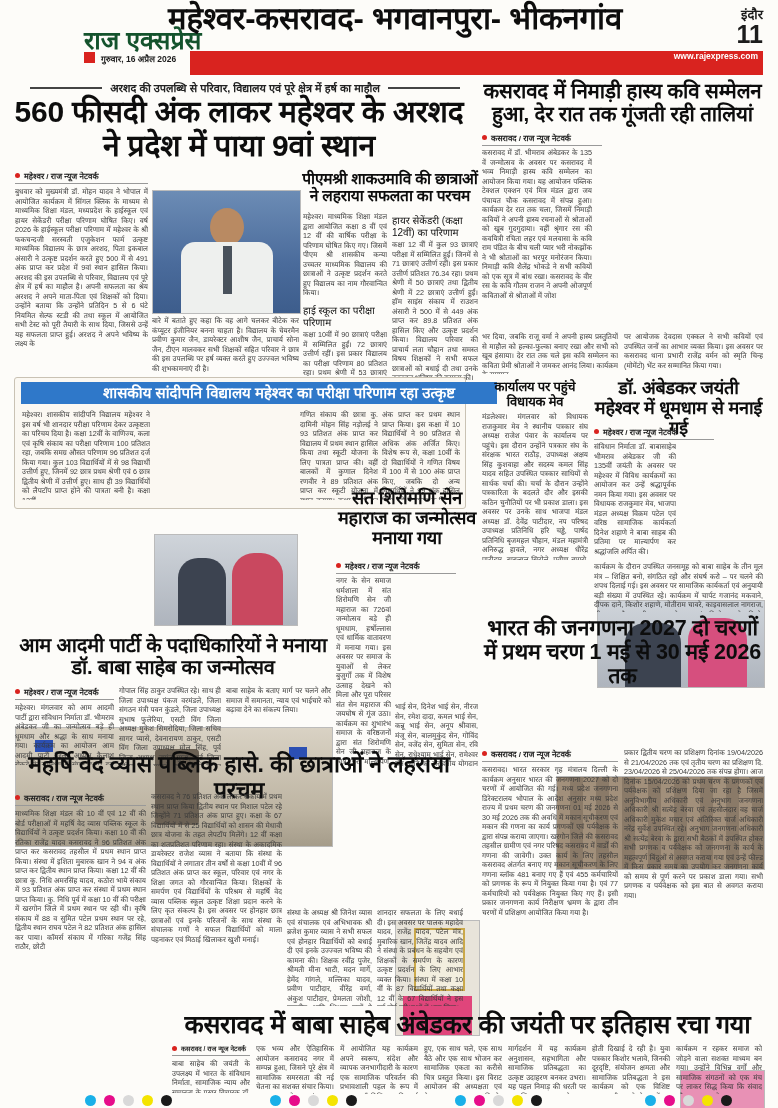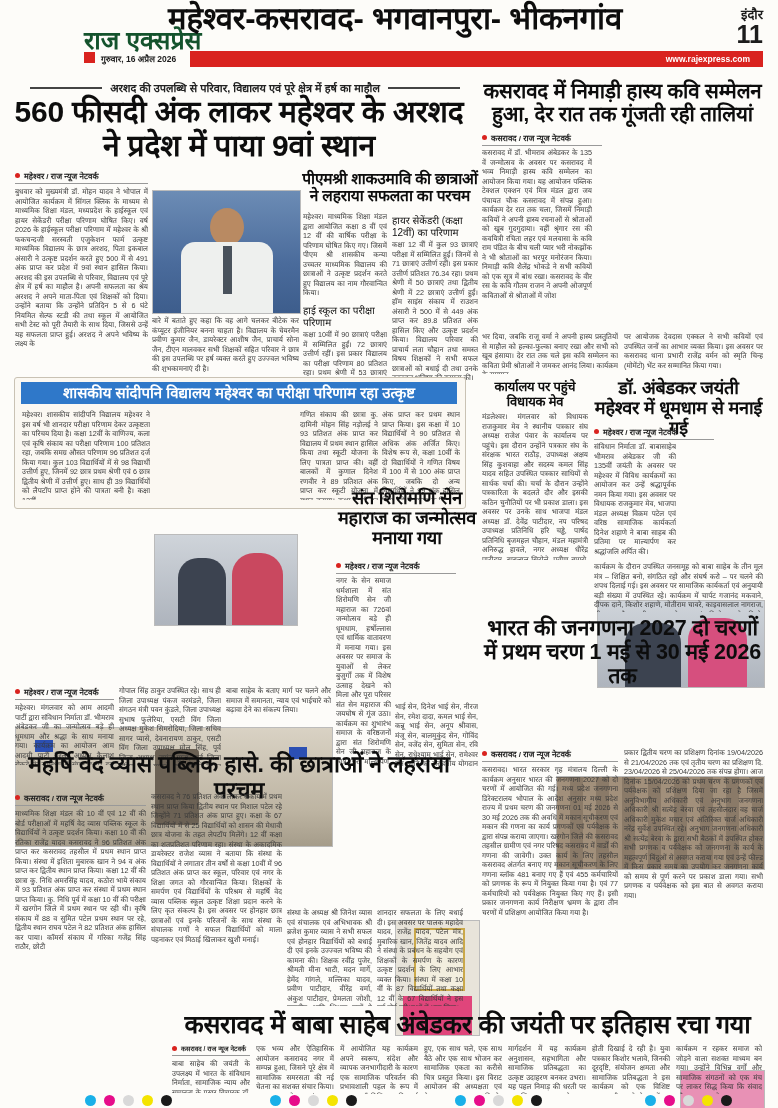--- a/index.html
+++ b/index.html
@@ -45,21 +45,21 @@
 <div id="page">
 
   <div class="abs" style="left:84px;top:22px;width:220px;font-size:25px;font-weight:800;color:#14532d;">राज एक्सप्रेस</div>
   <div class="abs hl" style="left:140px;top:2px;width:510px;font-size:31px;">महेश्वर-कसरावद- भगवानपुरा- भीकनगांव</div>
   <div class="abs" style="left:690px;top:5px;width:73px;text-align:right;">
     <div style="font-size:13px;font-weight:700;">इंदौर</div>
     <div style="font-size:25px;font-weight:800;line-height:.9;">11</div>
   </div>
   <div class="abs" style="left:84px;top:52px;width:11px;height:11px;background:#d9231f;"></div>
   <div class="abs" style="left:101px;top:53px;font-size:8.5px;font-weight:700;">गुरुवार, 16 अप्रैल 2026</div>
-  <div class="abs" style="left:190px;top:51px;width:573px;height:16px;background:#d9231f;display:flex;align-items:center;justify-content:flex-end;padding-right:13px;box-sizing:border-box;">
+  <div class="abs" style="left:190px;top:51px;width:573px;height:24px;background:#d9231f;display:flex;align-items:flex-start;justify-content:flex-end;padding-right:5px;box-sizing:border-box;">
     <span style="font-size:8.5px;font-weight:700;color:#fff;">www.rajexpress.com</span>
   </div>
 
   <div class="abs kicker" style="left:30px;top:80px;width:430px;">
     <span class="line"></span>
     <span>अरशद की उपलब्धि से परिवार, विद्यालय एवं पूरे क्षेत्र में हर्ष का माहौल</span>
     <span class="line"></span>
   </div>
   <div class="abs hl" style="left:12px;top:95px;width:454px;font-size:30px;">560 फीसदी अंक लाकर महेश्वर के अरशद ने प्रदेश में पाया 9वां स्थान</div>
 
@@ -83,34 +83,35 @@
     <div class="body" style="height:90px;">महेश्वर। माध्यमिक शिक्षा मंडल द्वारा आयोजित कक्षा 8 वीं एवं 12 वीं की वार्षिक परीक्षा के परिणाम घोषित किए गए। जिसमें पीएम श्री शासकीय कन्या उच्चतर माध्यमिक विद्यालय की छात्राओं ने उत्कृष्ट प्रदर्शन करते हुए विद्यालय का नाम गौरवान्वित किया।</div>
     <div class="subhead">हाई स्कूल का परीक्षा परिणाम</div>
     <div class="body" style="height:52px;">कक्षा 10वीं में 90 छात्राएं परीक्षा में सम्मिलित हुईं। 72 छात्राएं उत्तीर्ण रहीं। इस प्रकार विद्यालय का परीक्षा परिणाम 80 प्रतिशत रहा। प्रथम श्रेणी में 53 छात्राएं तथा द्वितीय श्रेणी में 19 छात्राएं उत्तीर्ण हुईं। इस परीक्षा में कुमारी सुमेरा अख्तर ने उत्कृष्ट प्रदर्शन करते हुए 500 में से 483 अंक प्राप्त कर 96.6 प्रतिशत के साथ विद्यालय में प्रथम स्थान प्राप्त किया।</div>
   </div>
   <div class="abs" style="left:392px;top:212px;width:86px;height:160px;">
     <div class="subhead">हायर सेकेंडरी (कक्षा 12वीं) का परिणाम</div>
     <div class="body" style="height:140px;">कक्षा 12 वीं में कुल 93 छात्राएं परीक्षा में सम्मिलित हुईं। जिनमें से 71 छात्राएं उत्तीर्ण रहीं। इस प्रकार उत्तीर्ण प्रतिशत 76.34 रहा। प्रथम श्रेणी में 50 छात्राएं तथा द्वितीय श्रेणी में 22 छात्राएं उत्तीर्ण हुईं। हॉम साइंस संकाय में राउशन अंसारी ने 500 में से 449 अंक प्राप्त कर 89.8 प्रतिशत अंक हासिल किए और उत्कृष्ट प्रदर्शन किया। विद्यालय परिवार की प्राचार्य लता चौहान तथा समस्त विषय शिक्षकों ने सभी सफल छात्राओं को बधाई दी तथा उनके उज्ज्वल भविष्य की कामना की।</div>
   </div>
 
   <div class="abs box" style="left:14px;top:377px;width:450px;height:130px;"></div>
-  <div class="abs bluebar" style="left:21px;top:382px;width:436px;height:22px;font-size:15px;line-height:22px;">शासकीय सांदीपनि विद्यालय महेश्वर का परीक्षा परिणाम रहा उत्कृष्ट</div>
+  <div class="abs bluebar" style="left:21px;top:382px;width:436px;height:22px;font-size:15px;line-height:22px;padding-left:40px;">शासकीय सांदीपनि विद्यालय महेश्वर का परीक्षा परिणाम रहा उत्कृष्ट</div>
   <div class="abs body" style="left:22px;top:410px;width:128px;height:90px;">महेश्वर। शासकीय सांदीपनि विद्यालय महेश्वर ने इस वर्ष भी शानदार परीक्षा परिणाम देकर उत्कृष्टता का परिचय दिया है। कक्षा 12वीं के वाणिज्य, कला एवं कृषि संकाय का परीक्षा परिणाम 100 प्रतिशत रहा, जबकि समग्र औसत परिणाम 96 प्रतिशत दर्ज किया गया। कुल 103 विद्यार्थियों में से 98 विद्यार्थी उत्तीर्ण हुए, जिनमें 92 छात्र प्रथम श्रेणी एवं 6 छात्र द्वितीय श्रेणी में उत्तीर्ण हुए। साथ ही 39 विद्यार्थियों को लैपटॉप प्राप्त होने की पात्रता बनी है। कक्षा 12वीं</div>
   <div class="abs photo ph-duo" style="left:154px;top:410px;width:142px;height:90px;">
     <div class="man"></div>
     <div class="woman" style="background:#c9485f;"></div>
   </div>
   <div class="abs body" style="left:300px;top:410px;width:78px;height:90px;">गणित संकाय की छात्रा कु. दामिनी मोहन सिंह नड़ोलई ने 93 प्रतिशत अंक प्राप्त कर विद्यालय में प्रथम स्थान हासिल किया तथा स्कूटी योजना के लिए पात्रता प्राप्त की। वहीं बालकों में कुणाल दिनेश रणवीर ने 89 प्रतिशत अंक प्राप्त कर स्कूटी योजना में स्थान बनाया। कक्षा 10वीं का परीक्षा परिणाम भी 95 प्रतिशत रहा। कुल 103 विद्यार्थियों में से 93 छात्र प्रथम श्रेणी एवं 5 छात्र द्वितीय श्रेणी में उत्तीर्ण हुए। कक्षा 10वीं में आरालिका शेख ने 96 प्रतिशत</div>
   <div class="abs body" style="left:382px;top:410px;width:78px;height:90px;">अंक प्राप्त कर प्रथम स्थान प्राप्त किया। इस कक्षा में 10 विद्यार्थियों ने 90 प्रतिशत से अधिक अंक अर्जित किए। विशेष रूप से, कक्षा 10वीं के दो विद्यार्थियों ने गणित विषय में 100 में से 100 अंक प्राप्त किए, जबकि दो अन्य विद्यार्थियों ने 99 अंक हासिल किए, जो विद्यालय के लिए गर्व का विषय है। विद्यालय के प्राचार्य बिरजू गुप्ता ने सभी विद्यार्थियों, अभिभावकों एवं परिश्रमी शिक्षकों को इस उत्कृष्ट परिणाम के लिए बधाई एवं शुभकामनाएं दीं।</div>
 
   <div class="abs photo ph-group" style="left:15px;top:511px;width:316px;height:118px;">
     <div class="statue"></div>
     <div class="flag1"></div>
     <div class="flag2"></div>
   </div>
+  <div class="abs hl" style="left:15px;top:634px;width:316px;font-size:20px;">आम आदमी पार्टी के पदाधिकारियों ने मनाया डॉ. बाबा साहेब का जन्मोत्सव</div>
   <div class="abs" style="left:15px;top:686px;width:99px;height:80px;">
     <div class="byline">
       <span class="dot"></span>
       <span>महेश्वर / राज न्यूज नेटवर्क</span>
     </div>
     <div class="body" style="height:62px;">महेश्वर। मंगलवार को आम आदमी पार्टी द्वारा संविधान निर्माता डॉ. भीमराव अंबेडकर जी का जन्मोत्सव बड़े ही धूमधाम और श्रद्धा के साथ मनाया गया। कार्यक्रम का आयोजन आम आदमी पार्टी जिला अध्यक्ष कैलाश रोकड़े के सानिध्य में संपन्न हुआ। इस अवसर पर सभी पदाधिकारियों एवं कार्यकर्ताओं ने बाबा साहेब की प्रतिमा पर माल्यार्पण कर उन्हें श्रद्धांजलि अर्पित की और उनके आदर्शों पर चलने का संकल्प लिया। कार्यक्रम में मुख्य अतिथि के रूप में प्रदेश सचिव</div>
   </div>
   <div class="abs body" style="left:119px;top:686px;width:102px;height:80px;">गोपाल सिंह ठाकुर उपस्थित रहे। साथ ही जिला उपाध्यक्ष पंकज वरमंडले, जिला संगठन मंत्री पवन कुंडले, जिला उपाध्यक्ष सुभाष फुलेरिया, एसटी विंग जिला अध्यक्ष मुकेश सिमरोदिया, जिला सचिव सागर प्यासे, देवनारायण ठाकुर, एसटी विंग जिला उपाध्यक्ष मोल सिंह, पूर्व जिला अध्यक्ष जयंत गुप्ता, पूर्व जिला सचिव सुरेश माचले, बालू मांगले सहित अन्य पदाधिकारी एवं कार्यकर्ता बड़ी संख्या में उपस्थित रहे। कार्यक्रम के दौरान उपस्थित सभी ने</div>
   <div class="abs body" style="left:226px;top:686px;width:105px;height:80px;">बाबा साहेब के बताए मार्ग पर चलने और समाज में समानता, न्याय एवं भाईचारे को बढ़ावा देने का संकल्प लिया।</div>
 

